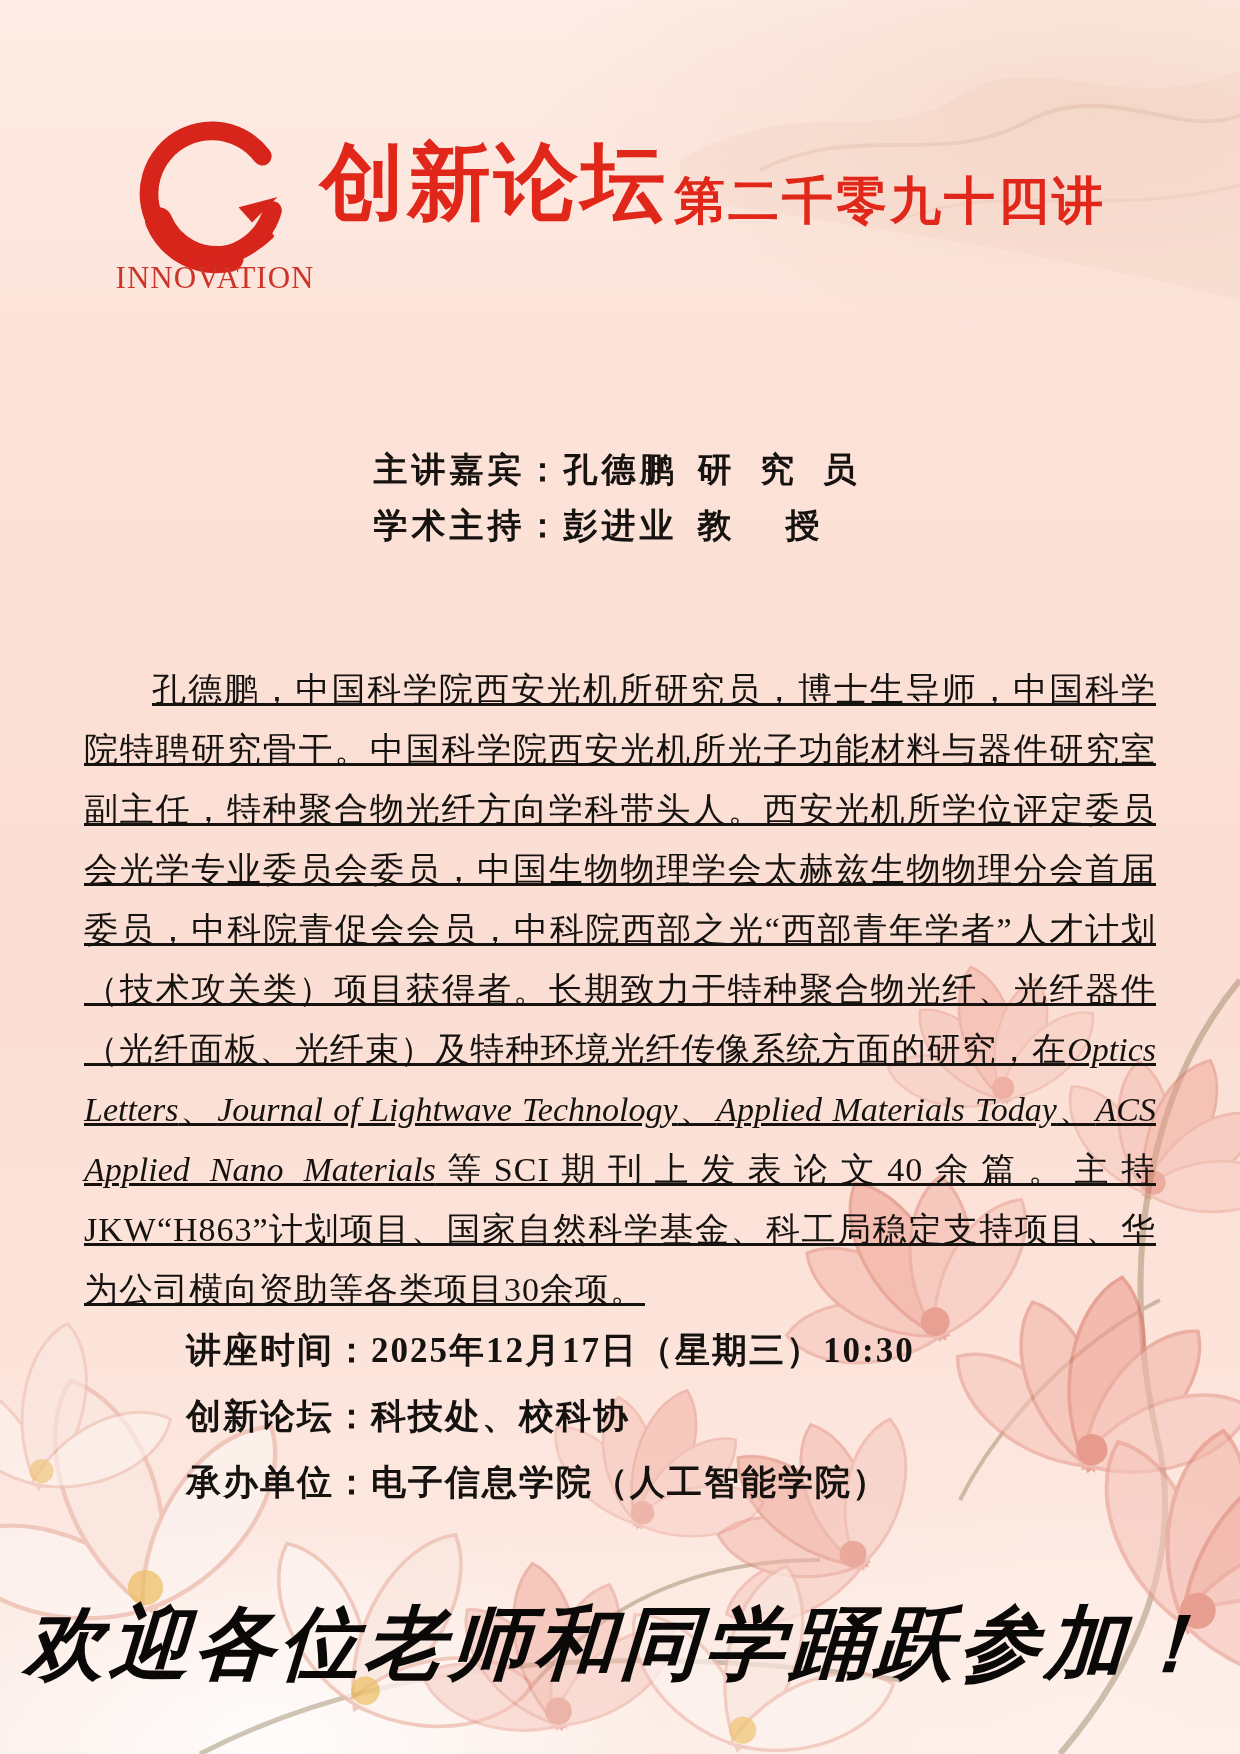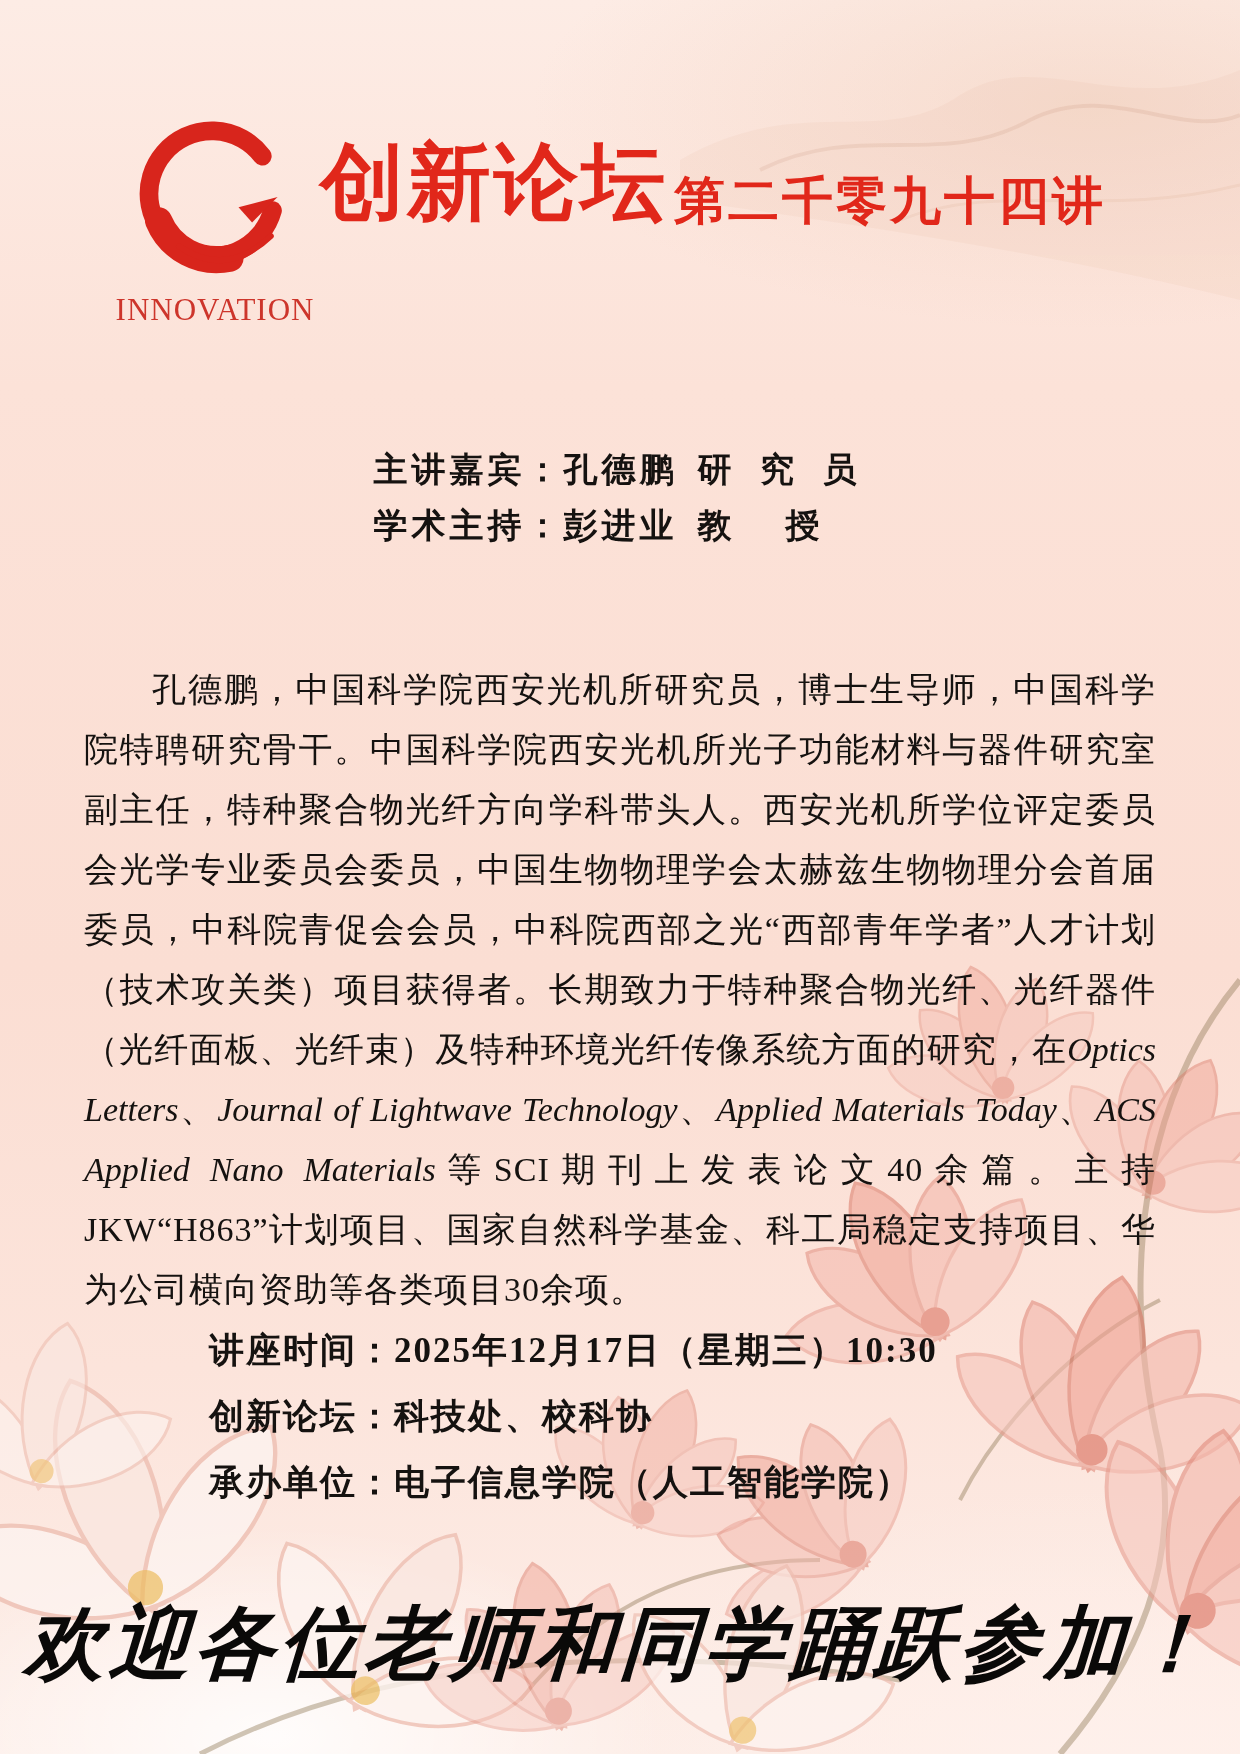--- a/index.html
+++ b/index.html
@@ -11,21 +11,21 @@
       radial-gradient(ellipse 700px 380px at 88% 100%, rgba(255,241,236,0.75), rgba(255,241,236,0) 70%),
       radial-gradient(ellipse 800px 320px at 88% 6%, rgba(236,196,172,0.35), rgba(236,196,172,0) 70%),
       linear-gradient(180deg,#fdece5 0%, #fce2d8 22%, #fbded3 55%, #fce4db 78%, #fdeee8 100%);
   }
   .decor { position:absolute; left:0; top:0; z-index:0; pointer-events:none; }
   .content-layer { position:absolute; inset:0; z-index:1; }
 
   
   .logo-icon { position:absolute; left:128px; top:112px; width:170px; height:170px; }
   .logo-wordmark {
-    position:absolute; left:90px; top:292px; width:250px; text-align:center;
+    position:absolute; left:90px; top:260px; width:250px; text-align:center;
     font-family:"Liberation Serif",serif; font-size:31px; color:#cd352b; letter-spacing:1px;
   }
   .forum-title {
     position:absolute; left:320px; top:132px;
     font-family:"Liberation Sans","DejaVu Sans",sans-serif; font-weight:bold;
     font-size:84px; line-height:100px; color:#e1271a; letter-spacing:3px;
   }
   .lecture-number {
     position:absolute; left:674px; top:170px;
     font-family:"Liberation Sans","DejaVu Sans",sans-serif; font-weight:bold;
@@ -42,26 +42,27 @@
   .speakers { position:absolute; top:442px; left:0; right:0; text-align:center; }
   .speakers-inner { display:inline-block; text-align:left; }
   .speaker-row { font-weight:bold; font-size:34px; line-height:56px; letter-spacing:4px; }
   .speaker-title { margin-left:20px; letter-spacing:10px; }
 
   
   .bio {
     position:absolute; top:626px; left:84px; right:84px;
     font-size:34px; line-height:60px; text-align:justify; text-indent:2em;
     letter-spacing:1px;
+    text-decoration:underline;
   }
   .bio .it { font-style:italic; letter-spacing:0; }
 
   
   .details { position:absolute; top:1318px; left:186px; }
-  .detail-row { font-weight:bold; font-size:35px; line-height:66px; letter-spacing:2px;margin-left:23px; }
+  .detail-row { font-weight:bold; font-size:35px; line-height:66px; letter-spacing:2px; }
 
   
   .welcome {
     position:absolute; top:1588px; left:0; right:0; text-align:center;
     font-weight:bold; font-style:italic; font-size:80px; line-height:112px;
     letter-spacing:5px; color:#0a0908; transform:skewX(-3deg);
   }
 </style>
 </head>
 <body>

